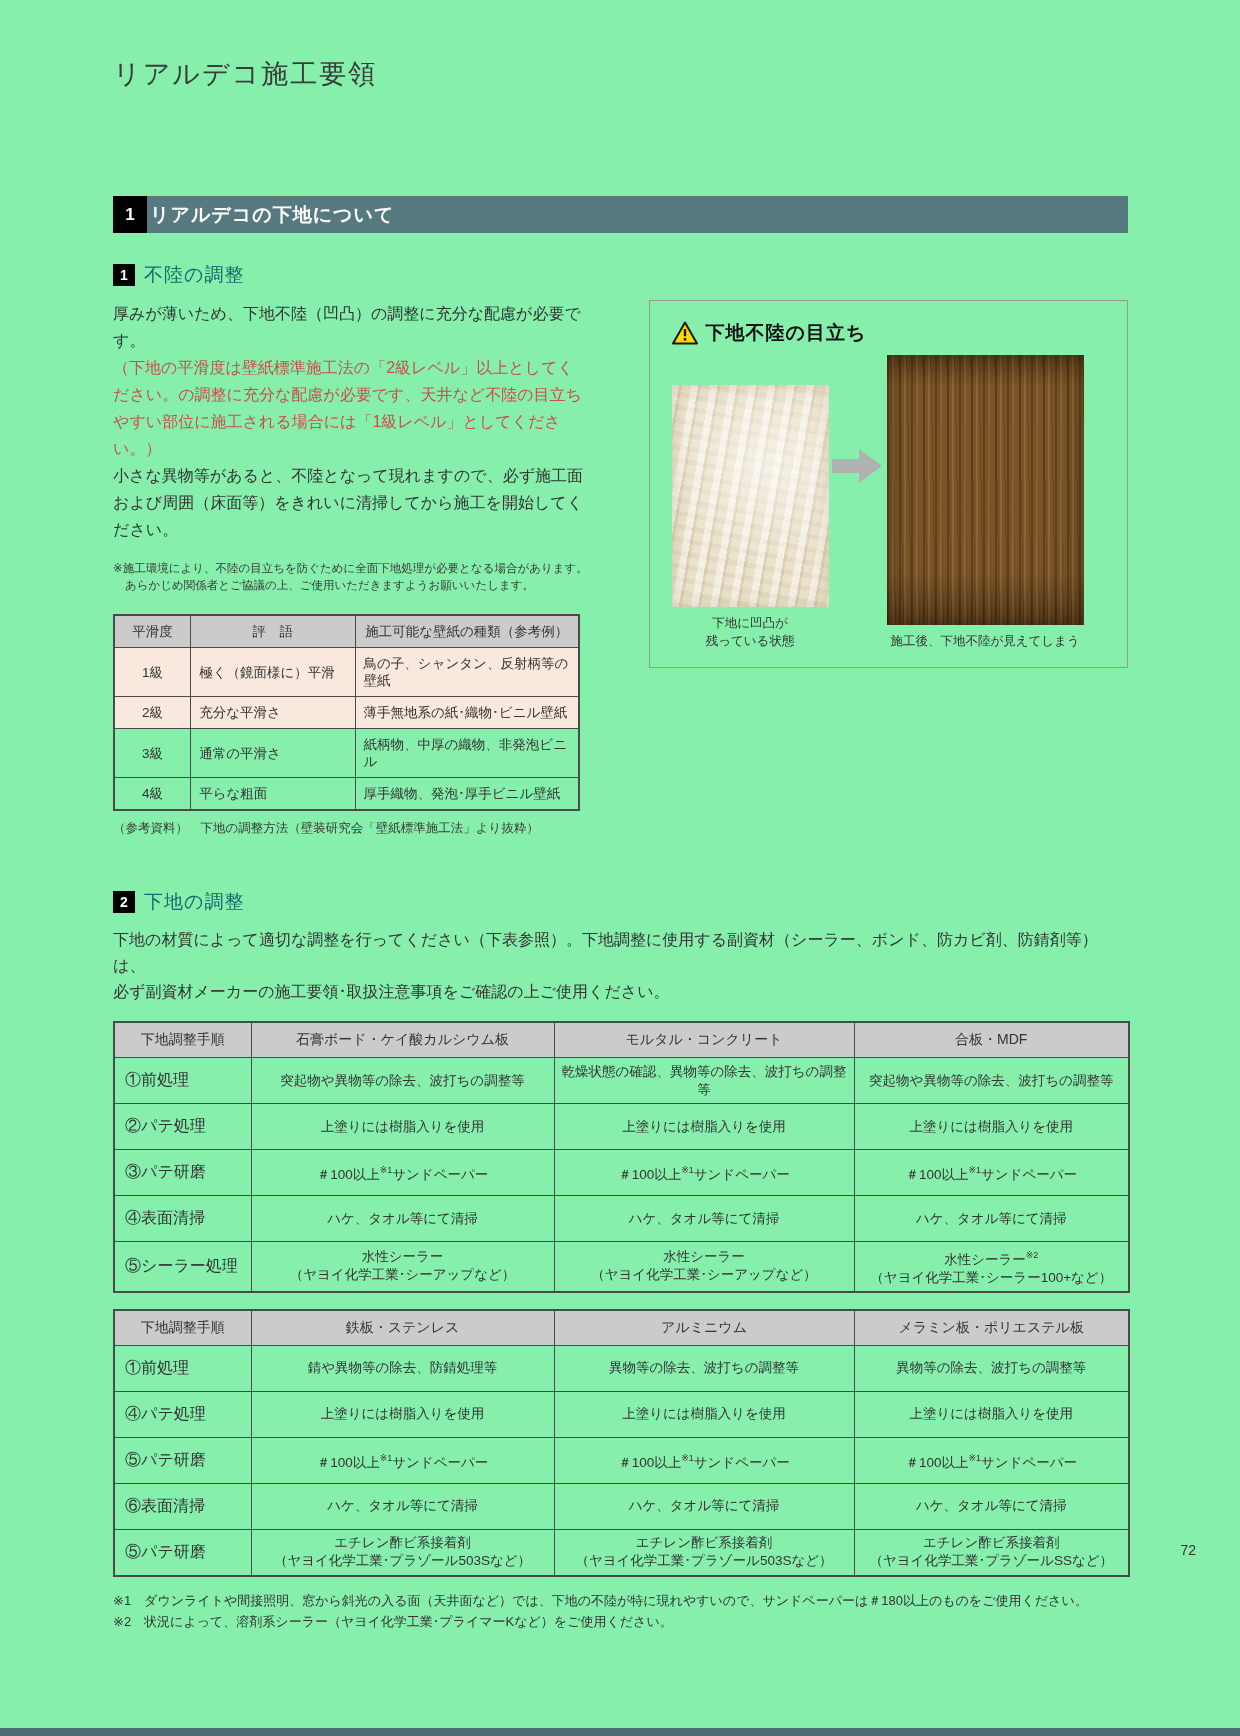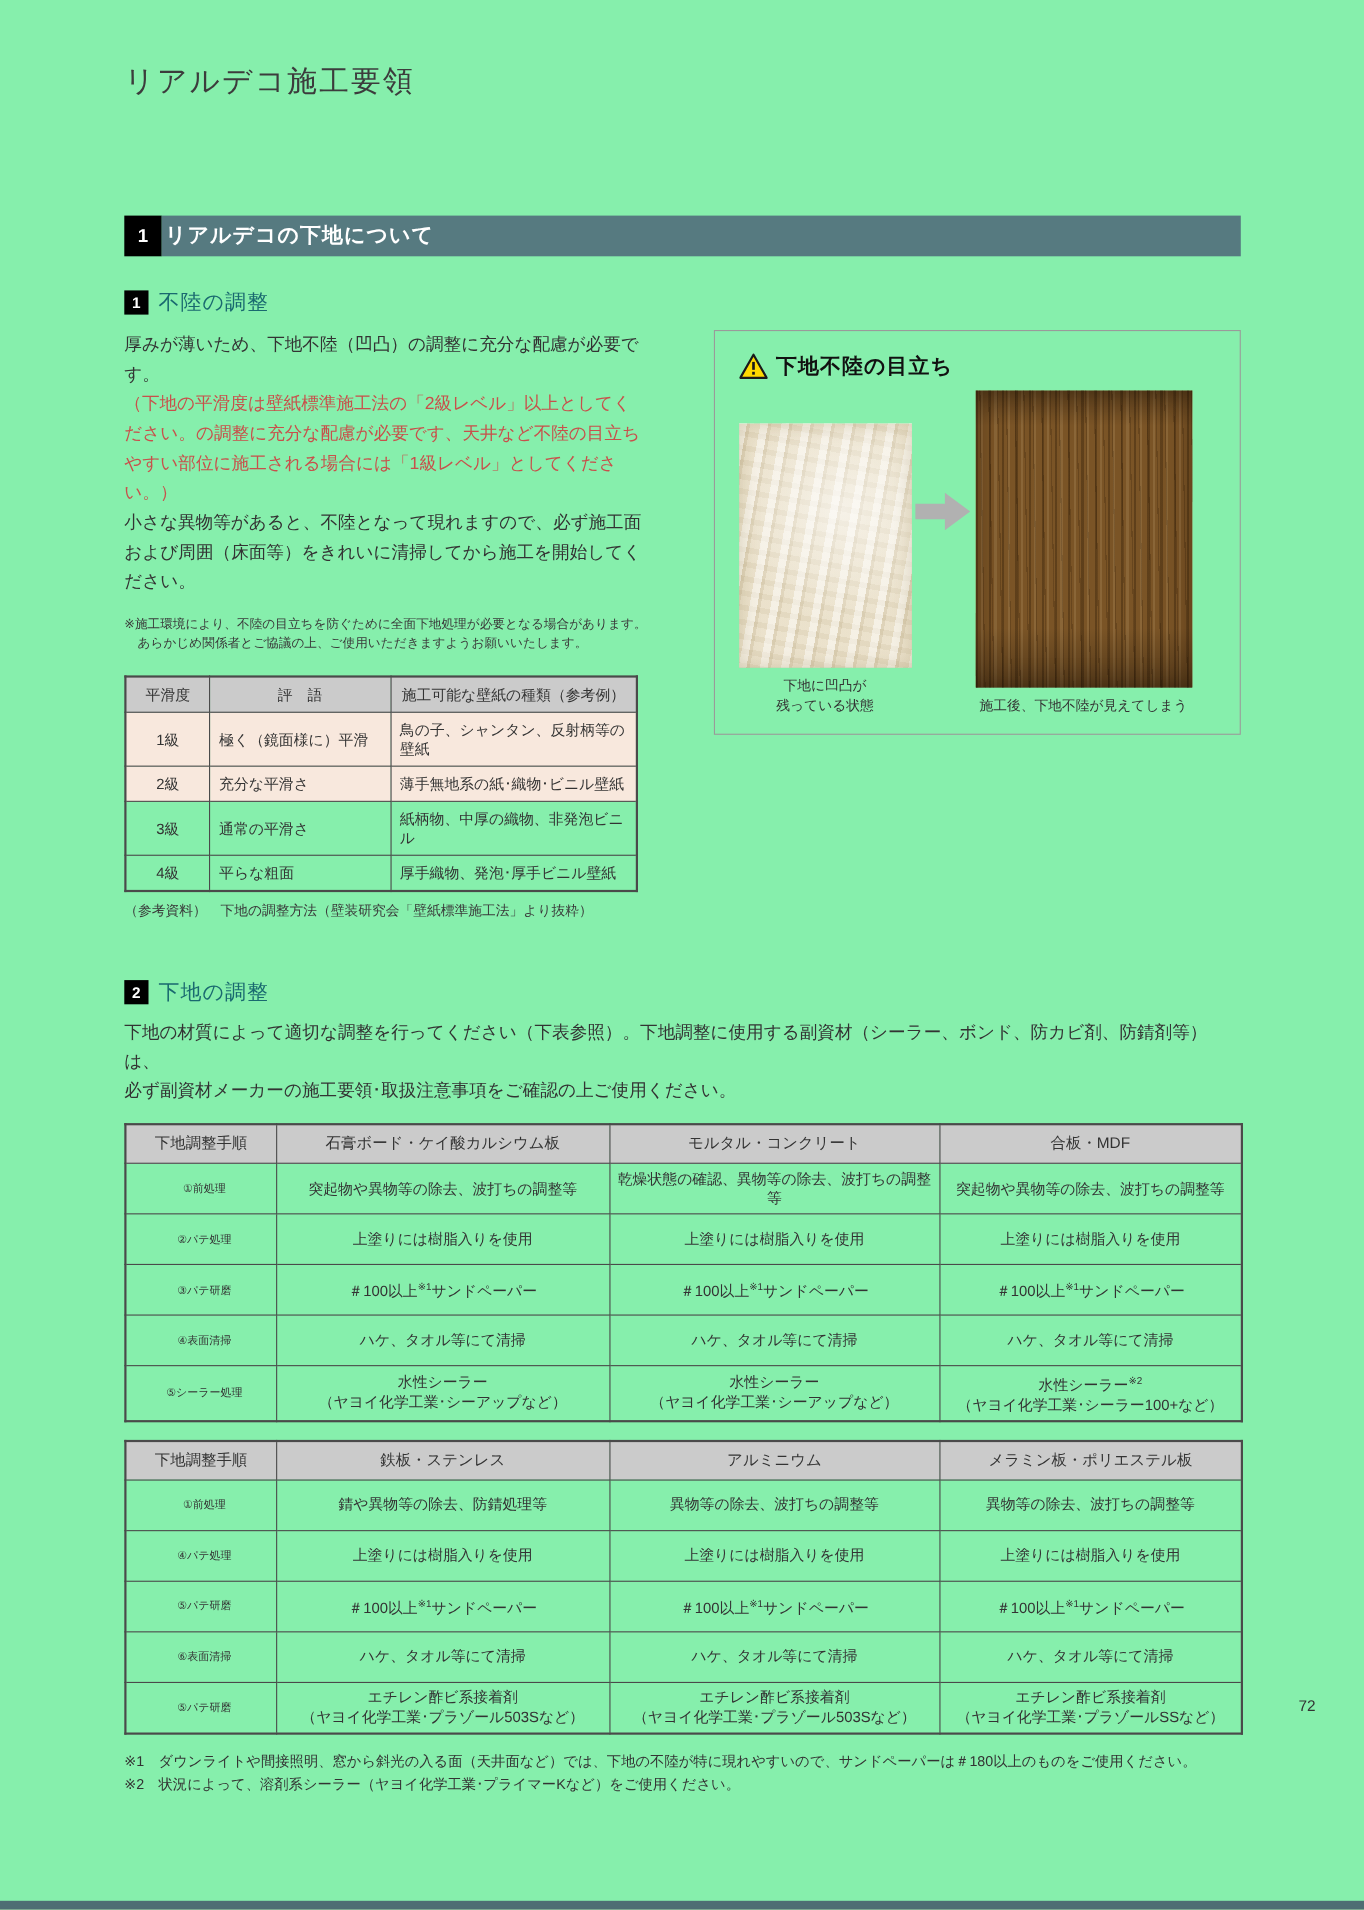--- a/index.html
+++ b/index.html
@@ -61,21 +61,21 @@
     repeating-linear-gradient(89deg,rgba(60,36,10,.3) 0 1px,rgba(0,0,0,0) 1px 8px),
     #7a5426;box-shadow:inset 0 0 24px rgba(30,15,0,.4);}
   .fig-cap{font-size:12.5px;line-height:18px;color:#333;margin-top:7px;white-space:nowrap;}
   .arrowwrap{align-self:center;margin:0 5px 70px 3px;}
 
   
   .intro{margin:12px 0 0;font-size:16px;line-height:26px;word-break:break-all;}
 
   .big-tbl{margin-top:16px;width:1015px;font-size:13.5px;table-layout:fixed;}
   .big-tbl thead th{height:30px;font-size:14px;padding:2px;}
-  .big-tbl tbody th{text-align:center;padding:4px 4px 4px 10px;font-size:10px;}
+  .big-tbl tbody th{text-align:left;padding:4px 4px 4px 10px;font-size:16px;font-family:Liberation Serif, serif;}
   .big-tbl td{text-align:center;padding:4px 2px;line-height:18px;height:37px;}
   .big-tbl sup,.sm-tbl sup{font-size:9px;}
   .tbl2{margin-top:16px;}
 
   .footnotes{margin-top:13px;font-size:13px;line-height:21px;color:#333;}
   .pagenum{position:absolute;top:1542px;right:44px;font-size:14px;color:#333;}
   .bottom-bar{position:absolute;left:0;bottom:0;width:1240px;height:8px;background:#4e6d73;}
 </style>
 </head>
 <body>

